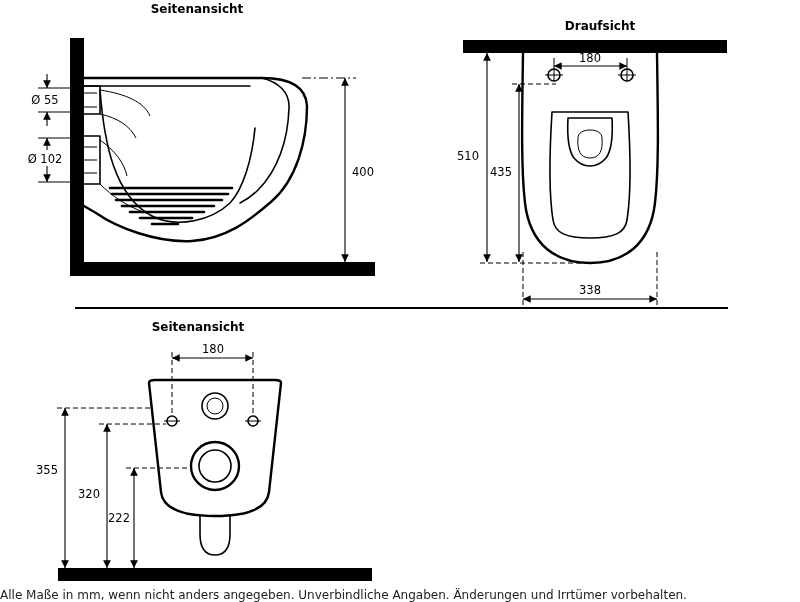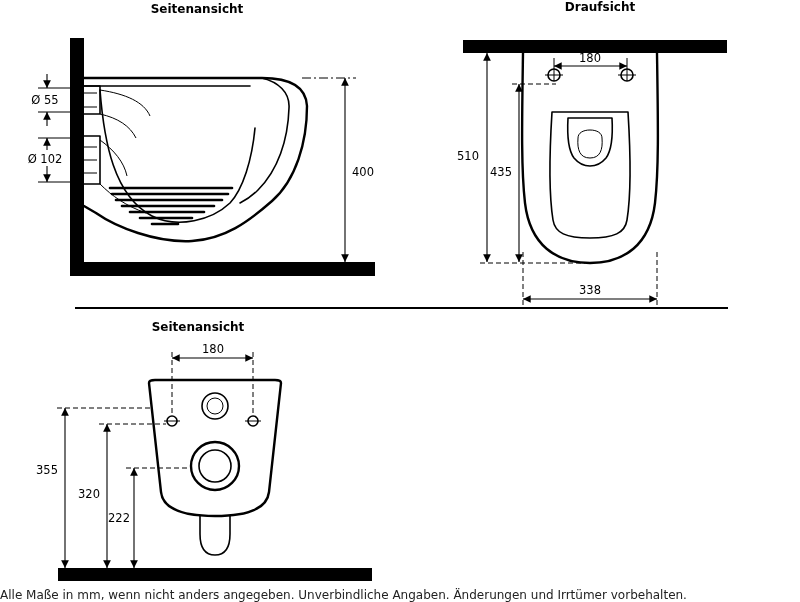--- a/index.html
+++ b/index.html
@@ -5,21 +5,21 @@
   html,body{margin:0;padding:0;background:#fff;}
   .page{
     position:relative;width:800px;height:602px;background:#ffffff;overflow:hidden;
     font-family:"DejaVu Sans","Liberation Sans",sans-serif;color:#000;
   }
   .view-title{
     position:absolute;transform:translateX(-50%);
     font-size:12px;font-weight:bold;white-space:nowrap;
   }
   .title-side{left:197px;top:2px;}
-  .title-top{left:600px;top:0;}
+  .title-top{left:600px;top:19px;}
   .title-front{left:198px;top:320px;}
   .footer-note{
     position:absolute;left:0;top:588px;width:100%;text-align:left;
     font-size:12px;color:#222;
   }
   svg.canvas{position:absolute;left:0;top:0;}
   .solid{fill:#000;stroke:none;}
   .draw{fill:none;stroke:#000;stroke-width:2.4;stroke-linecap:round;stroke-linejoin:round;}
   .thin{fill:none;stroke:#000;stroke-width:1.6;stroke-linecap:round;stroke-linejoin:round;}
   .hair{fill:none;stroke:#000;stroke-width:1;}

